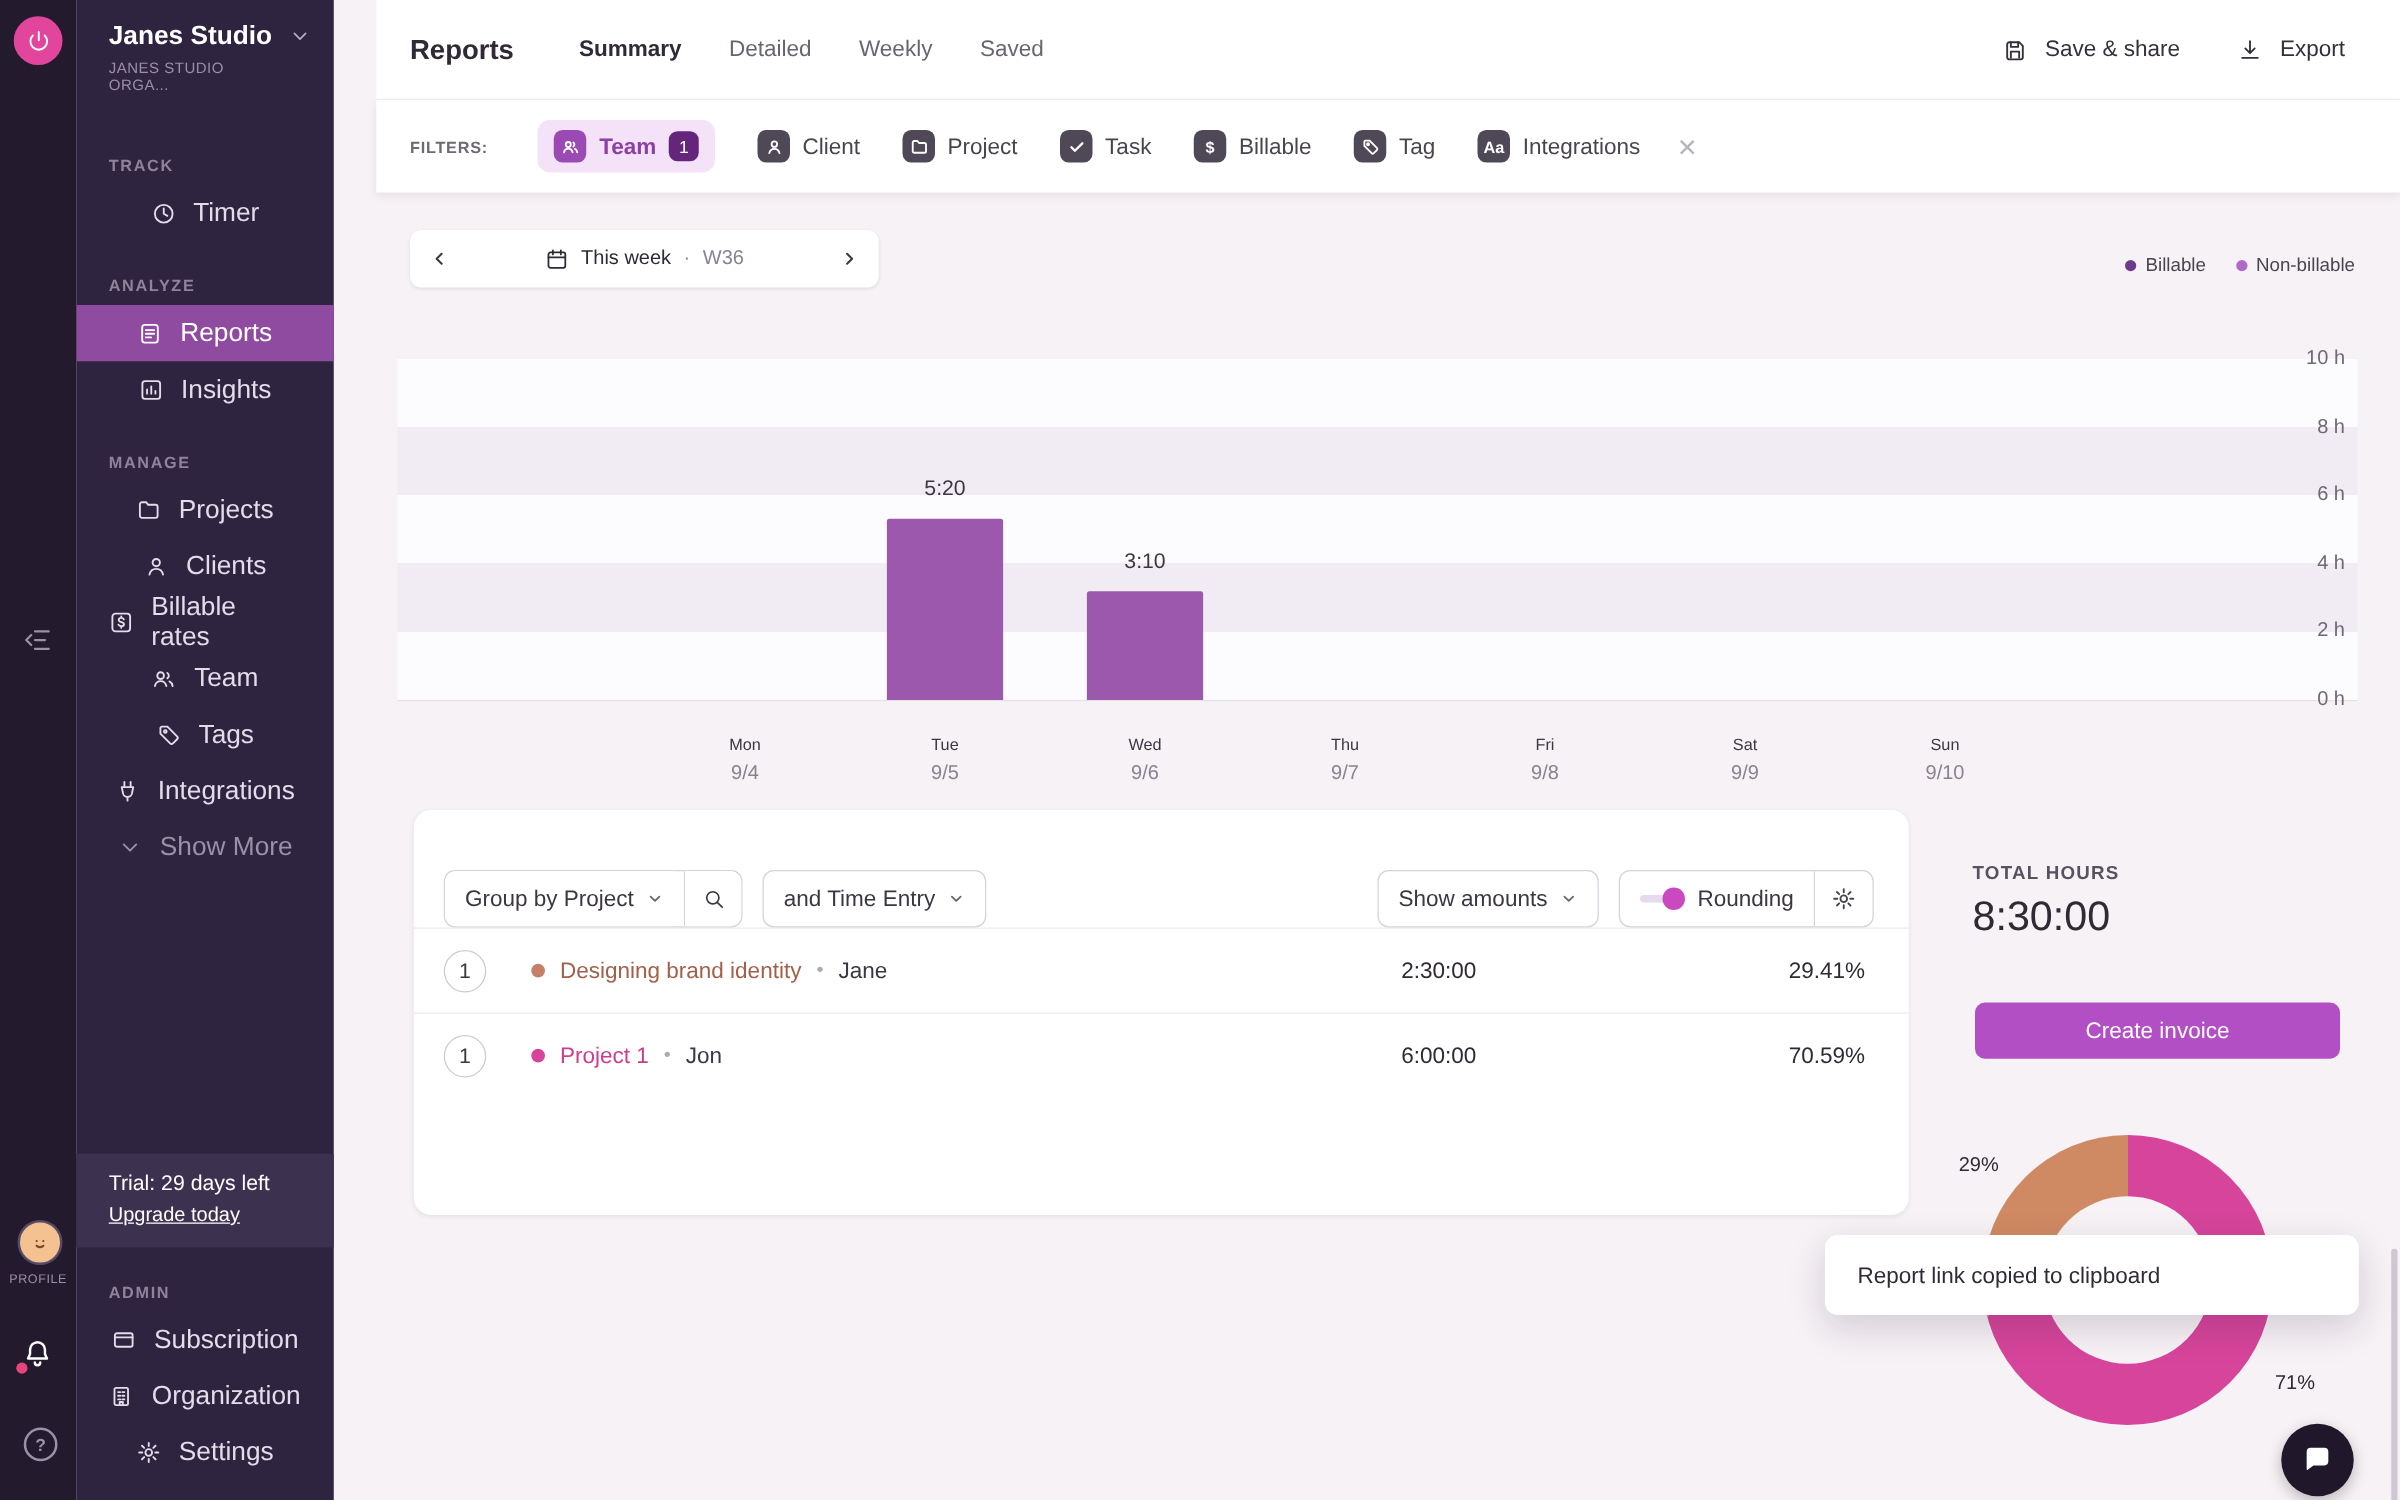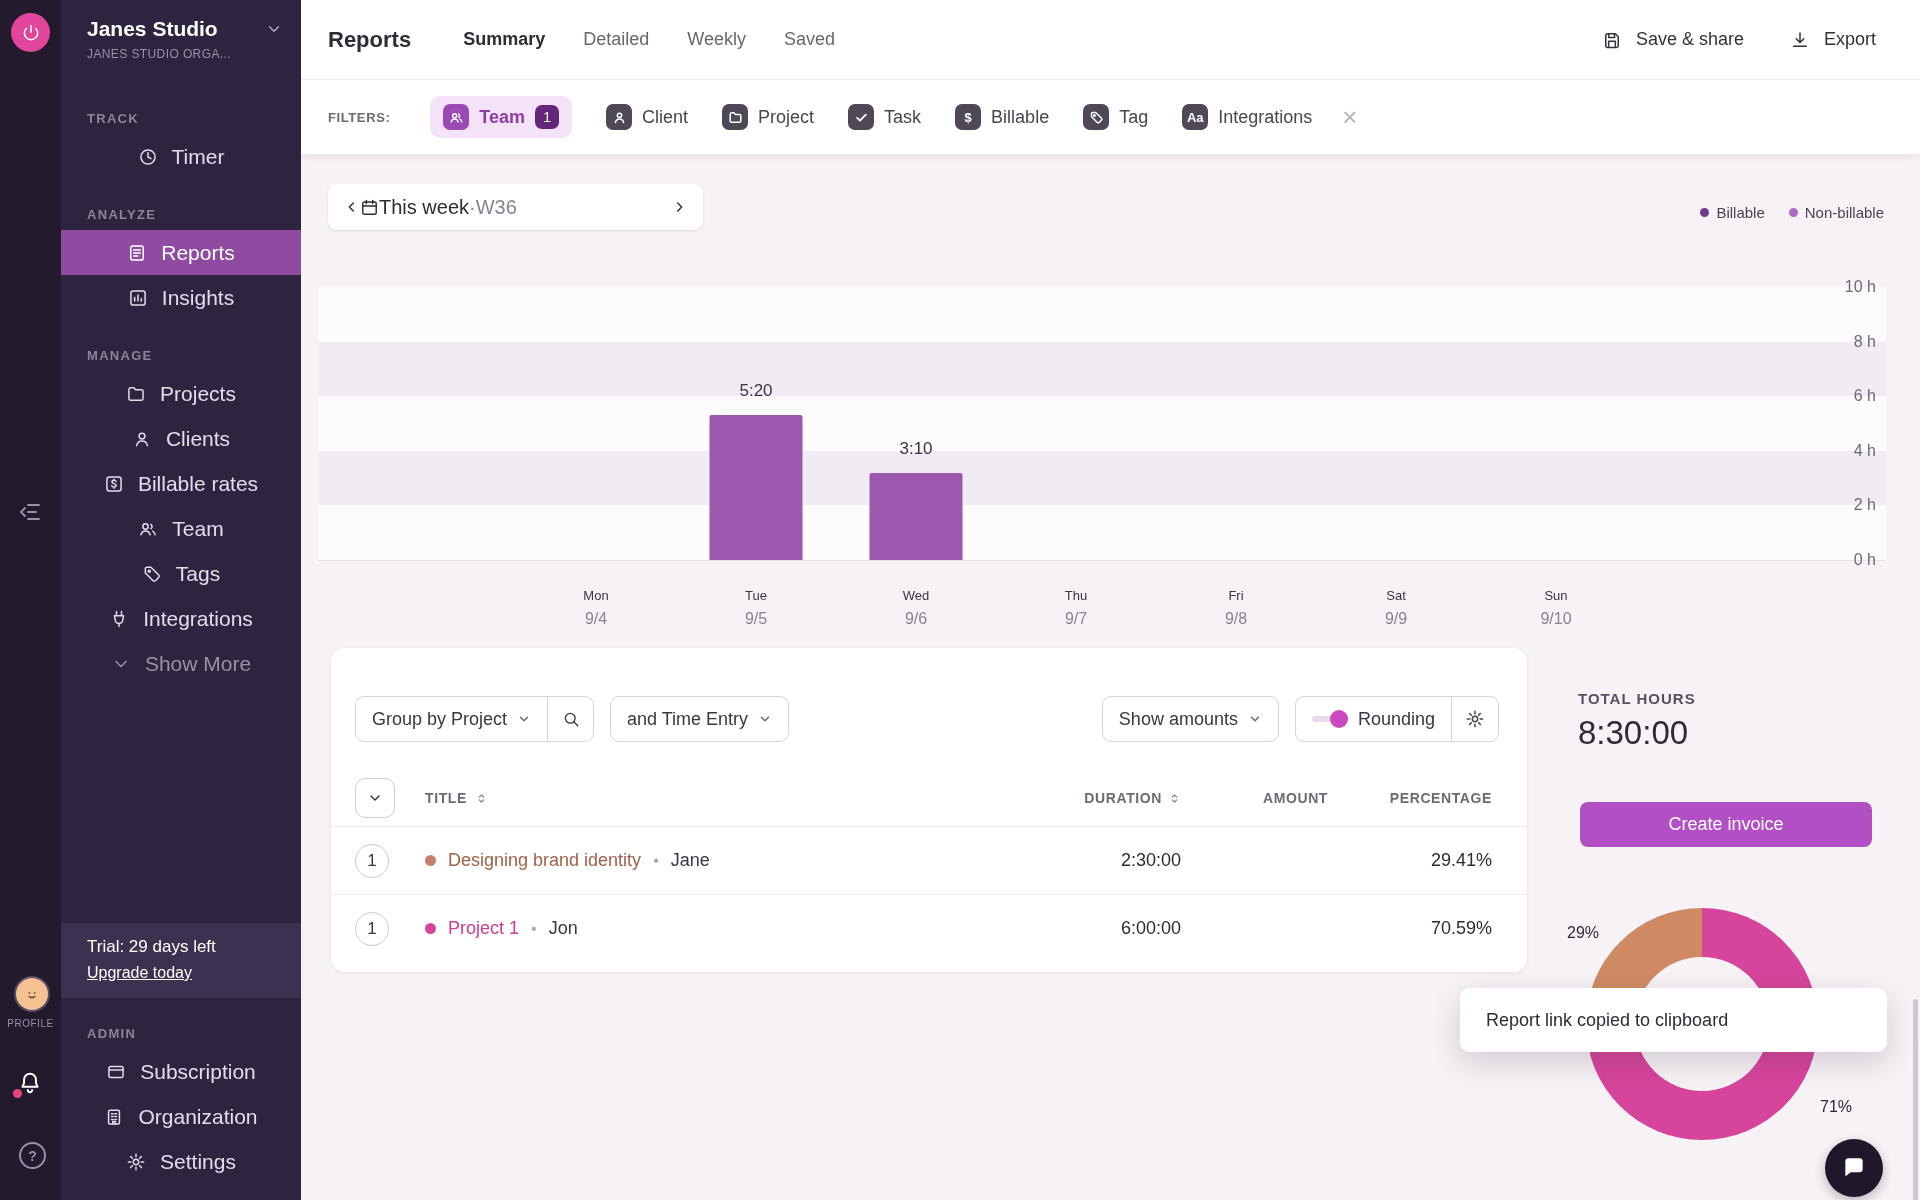--- a/index.html
+++ b/index.html
@@ -15,21 +15,21 @@
     background:#f3c290;border:2px solid #574a66;display:flex;align-items:center;justify-content:center;color:#7a4a2a;cursor:pointer;}
   .profile-label{position:absolute;top:1018px;left:0;width:61px;text-align:center;font-size:10px;
     letter-spacing:.5px;color:#9a90a8;}
   .bellwrap{position:absolute;top:1070px;left:17px;color:#fff;cursor:pointer;}
   .bell-dot{position:absolute;bottom:2px;left:-4px;width:9px;height:9px;border-radius:50%;background:#e8457b;}
   .help{position:absolute;top:1142px;left:19px;width:23px;height:23px;border-radius:50%;
     border:2px solid #9a90a8;color:#9a90a8;font-size:14px;font-weight:bold;
     display:flex;align-items:center;justify-content:center;cursor:pointer;}
 
   
-  .sidebar{position:absolute;left:61px;top:0;width:240px;height:1200px;background:#2f2440;z-index:39;
+  .sidebar{position:absolute;left:61px;top:0;width:206px;height:1200px;background:#2f2440;z-index:39;
     display:flex;flex-direction:column;}
   .side-header{padding:16px 18px 22px 26px;display:flex;align-items:flex-start;cursor:pointer;}
   .brand-name{font-size:21px;font-weight:700;color:#fff;line-height:26px;}
   .brand-org{font-size:12px;color:#9a8fa8;letter-spacing:.4px;margin-top:5px;}
   .brand-chevron{margin-left:auto;color:#b8aec6;margin-top:4px;}
   .side-section-label{margin:28px 26px 8px;font-size:13px;font-weight:700;color:#8e8399;letter-spacing:1.3px;}
   .side-item{display:flex;align-items:center;gap:14px;height:45px;padding:0 26px;
     color:#e3dce9;font-size:21px;cursor:pointer;justify-content:center;}
   .side-item svg{width:20px;height:20px;}
   .side-item.active{background:#8e4ba0;color:#fff;}
@@ -66,21 +66,21 @@
     font-size:14px;display:flex;align-items:center;justify-content:center;font-weight:400;}
   .filters-clear{margin-left:30px;font-size:26px;color:#b8b1be;cursor:pointer;line-height:1;}
 
   .content{position:absolute;top:154px;left:0;right:0;bottom:0;background:#f6f2f5;}
 
   
   .datepicker{position:absolute;left:27px;top:30px;width:375px;height:46px;background:#fff;
     border-radius:9px;box-shadow:0 1px 3px rgba(40,20,50,.10);display:flex;align-items:center;
     padding:0 16px;box-sizing:border-box;}
   .dp-arrow{color:#3c3542;cursor:pointer;display:flex;}
-  .dp-mid{flex:1;display:flex;align-items:center;justify-content:flex-start;font-size:20px;cursor:pointer;}
+  .dp-mid{flex:1;display:flex;align-items:center;justify-content:center;gap:10px;font-size:16px;cursor:pointer;}
   .dp-week{color:#8a8292;}
   .dp-sep{color:#8a8292;}
   .legend{position:absolute;top:50px;right:36px;display:flex;gap:24px;align-items:center;}
   .legend-item{display:flex;align-items:center;gap:7px;font-size:15px;color:#4a4450;cursor:pointer;}
   .legend-dot{width:9px;height:9px;border-radius:50%;}
 
   
   .chart-area{position:absolute;left:17px;right:34px;top:133px;height:273px;
     background:repeating-linear-gradient(to bottom,#fcfbfd 0 54.6px,#f1ecf3 54.6px 109.2px);
     border-bottom:1px solid #e8e2e8;}
@@ -542,45 +542,20 @@
           </div>
           <div class="gear-btn">
             <svg class="ic" width="20" height="20" viewBox="0 0 24 24">
                 <circle cx="12" cy="12" r="3.2"></circle>
                 <path d="M12 2.8v3M12 18.2v3M2.8 12h3M18.2 12h3M5.5 5.5l2.1 2.1M16.4 16.4l2.1 2.1M18.5 5.5l-2.1 2.1M7.6 16.4l-2.1 2.1"></path>
               </svg>
           </div>
         </div>
       </div>
 
-      <div class="trow thead">
-        <div class="hdr-chevron-btn">
-          <svg class="ic" width="16" height="16" viewBox="0 0 24 24" style="stroke-width:2.2">
-              <path d="M6 9l6 6 6-6"></path>
-            </svg>
-        </div>
-        <div class="th-title">
-          <span>TITLE</span>
-          <span class="sort">
-              <svg class="ic" width="13" height="13" viewBox="0 0 24 24" style="stroke-width:2.4">
-                <path d="M8 9.5l4-4 4 4M8 14.5l4 4 4-4"></path>
-              </svg>
-            </span>
-        </div>
-        <div class="th-right">
-          <span>DURATION</span>
-          <span class="sort">
-              <svg class="ic" width="13" height="13" viewBox="0 0 24 24" style="stroke-width:2.4">
-                <path d="M8 9.5l4-4 4 4M8 14.5l4 4 4-4"></path>
-              </svg>
-            </span>
-        </div>
-        <div class="cell-r" style="color:#6f6876">AMOUNT</div>
-        <div class="cell-r" style="color:#6f6876">PERCENTAGE</div>
-      </div>
 
       <div class="trow tr">
         <div class="count-circle">1</div>
         <div class="row-main">
           <span class="proj-dot" style="background: rgb(197, 128, 106);"></span>
           <span style="color: rgb(162, 96, 72);">Designing brand identity</span>
           <span class="row-bullet">•</span>
           <span class="row-member">Jane</span>
         </div>
         <div class="cell-r">2:30:00</div>

